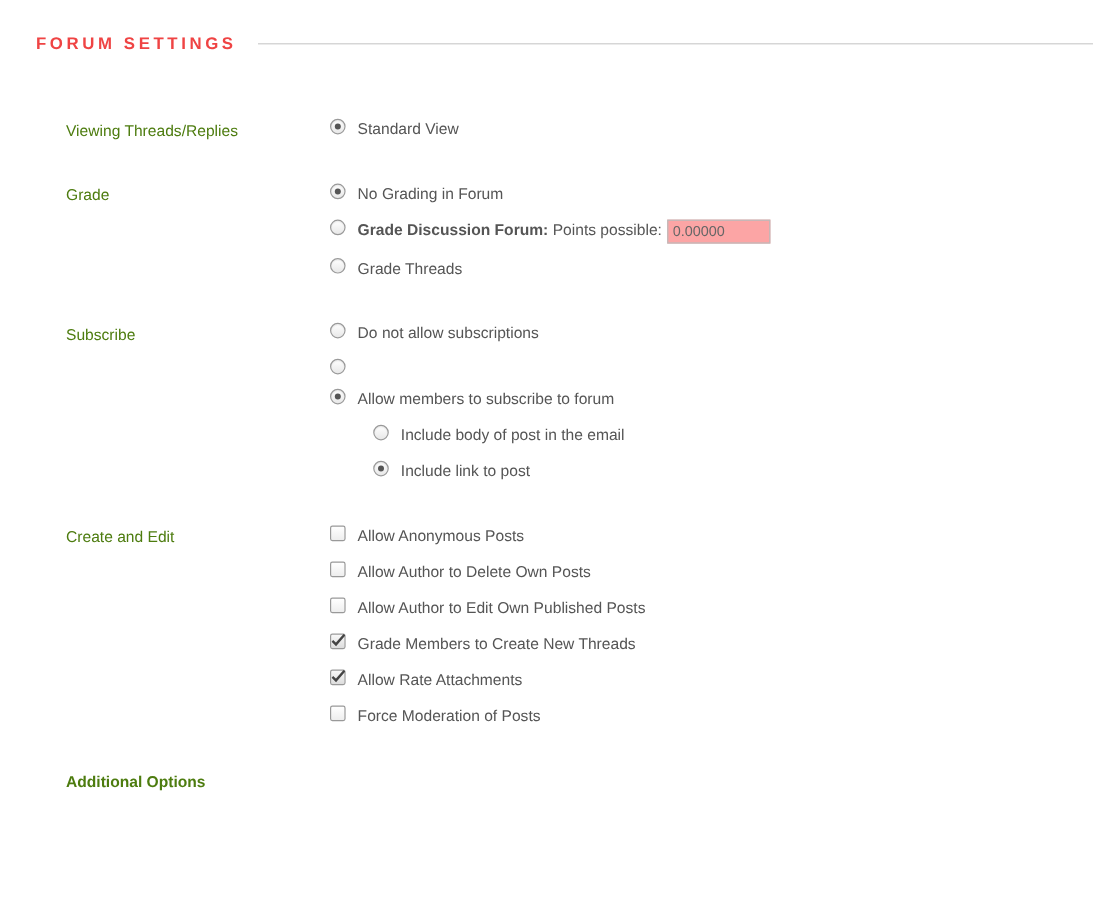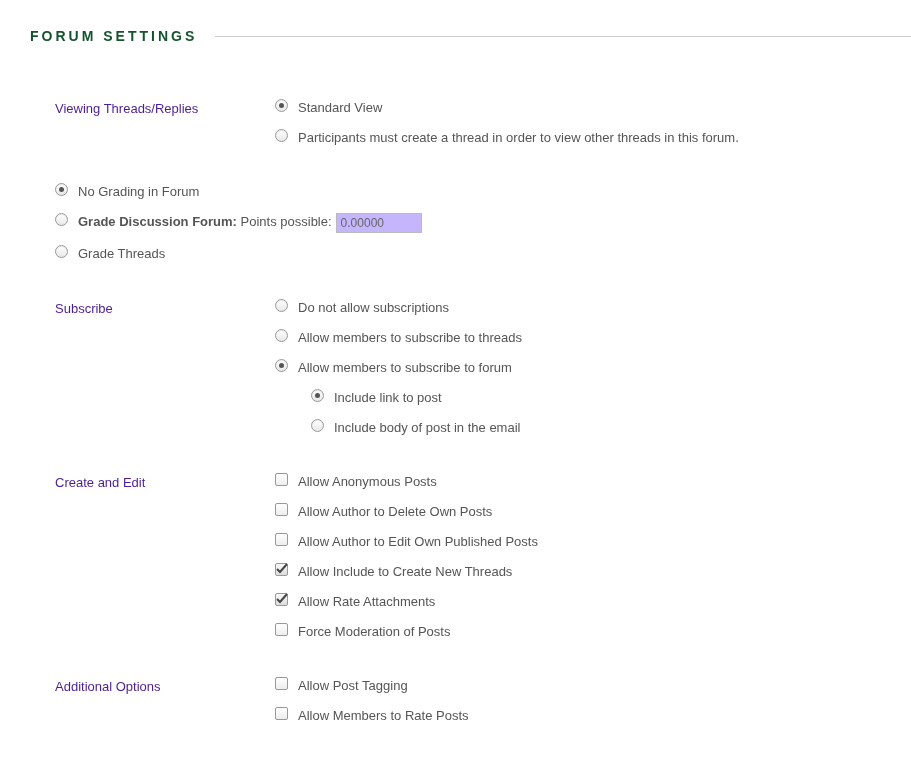--- a/index.html
+++ b/index.html
@@ -13,42 +13,42 @@
     padding-bottom: 40px;
   }
   .section-header {
     display: flex;
     align-items: center;
     padding: 28px 0 10px 30px;
   }
   .section-title {
     font-size: 14px;
     letter-spacing: 3px;
-    color: #14532d;
+    color: #ef4444;
     font-weight: 600;
     white-space: nowrap;
     padding-right: 18px;
   }
   .section-rule {
     flex: 1;
     height: 1px;
     background: #ccc;
   }
   .form-area {
     padding: 45px 0 0 55px;
   }
   .row {
     display: flex;
     align-items: flex-start;
     margin-bottom: 36px;
   }
   .row-label {
     width: 220px;
     flex-shrink: 0;
-    color: #4c1d95;
+    color: #4d7c0f;
     padding-top: 2px;
   }
   .row-controls {
     flex: 1;
   }
   .opt {
     display: flex;
     align-items: flex-start;
     margin-bottom: 12px;
     line-height: 18px;
@@ -104,21 +104,21 @@
     left: 0; top: -1px;
     width: 12px; height: 12px;
   }
   .opt-text { color:#555; }
   .opt-text .bold { font-weight:700; color:#555; }
   .points-input {
     font-family: inherit;
     font-size: 12px;
     color:#666;
     border: 1px solid #bbb;
-    background: #c4b5fd;
+    background: #fca5a5;
     padding: 2px 4px;
     width: 86px;
     height: 20px;
     margin-left: 4px;
   }
 </style>
 </head>
 <body>
 
 <div class="section-header">
@@ -128,28 +128,25 @@
 
 <div class="form-area">
 
   <div class="row">
     <div class="row-label">Viewing Threads/Replies</div>
     <div class="row-controls">
       <div class="opt">
         <span class="radio selected"></span>
         <span class="opt-text">Standard View</span>
       </div>
-      <div class="opt">
-        <span class="radio"></span>
-        <span class="opt-text">Participants must create a thread in order to view other threads in this forum.</span>
-      </div>
-    </div>
-  </div>
-
-  <div class="row">
+    </div>
+  </div>
+
+  <div class="row">
+    <div class="row-label">Grade</div>
     <div class="row-controls">
       <div class="opt">
         <span class="radio selected"></span>
         <span class="opt-text">No Grading in Forum</span>
       </div>
       <div class="opt">
         <span class="radio"></span>
         <span class="opt-text">
           <span class="bold">Grade Discussion Forum:</span>
           <span>Points possible:</span>
@@ -165,34 +162,33 @@
 
   <div class="row">
     <div class="row-label">Subscribe</div>
     <div class="row-controls">
       <div class="opt">
         <span class="radio"></span>
         <span class="opt-text">Do not allow subscriptions</span>
       </div>
       <div class="opt">
         <span class="radio"></span>
-        <span class="opt-text">Allow members to subscribe to threads</span>
       </div>
       <div class="opt">
         <span class="radio selected"></span>
         <span class="opt-text">Allow members to subscribe to forum</span>
       </div>
       <div class="nested">
+        <div class="opt">
+          <span class="radio"></span>
+          <span class="opt-text">Include body of post in the email</span>
+        </div>
         <div class="opt">
           <span class="radio selected"></span>
           <span class="opt-text">Include link to post</span>
-        </div>
-        <div class="opt">
-          <span class="radio"></span>
-          <span class="opt-text">Include body of post in the email</span>
         </div>
       </div>
     </div>
   </div>
 
   <div class="row">
     <div class="row-label">Create and Edit</div>
     <div class="row-controls">
       <div class="opt">
         <span class="check"></span>
@@ -205,44 +201,34 @@
       <div class="opt">
         <span class="check"></span>
         <span class="opt-text">Allow Author to Edit Own Published Posts</span>
       </div>
       <div class="opt">
         <span class="check selected">
             <svg viewBox="0 0 12 12">
               <path d="M1 6 L4 9 L11 1" stroke="#444" stroke-width="2" fill="none"></path>
             </svg>
           </span>
-        <span class="opt-text">Allow Include to Create New Threads</span>
+        <span class="opt-text">Grade Members to Create New Threads</span>
       </div>
       <div class="opt">
         <span class="check selected">
             <svg viewBox="0 0 12 12">
               <path d="M1 6 L4 9 L11 1" stroke="#444" stroke-width="2" fill="none"></path>
             </svg>
           </span>
         <span class="opt-text">Allow Rate Attachments</span>
       </div>
       <div class="opt">
         <span class="check"></span>
         <span class="opt-text">Force Moderation of Posts</span>
       </div>
     </div>
   </div>
 
-  <div class="row" style="margin-bottom:4px;">
+  <div class="row" style="margin-bottom:4px;font-weight:bold;">
     <div class="row-label">Additional Options</div>
-    <div class="row-controls">
-      <div class="opt">
-        <span class="check"></span>
-        <span class="opt-text">Allow Post Tagging</span>
-      </div>
-      <div class="opt">
-        <span class="check"></span>
-        <span class="opt-text">Allow Members to Rate Posts</span>
-      </div>
-    </div>
   </div>
 
 </div>
 
 </body></html>

